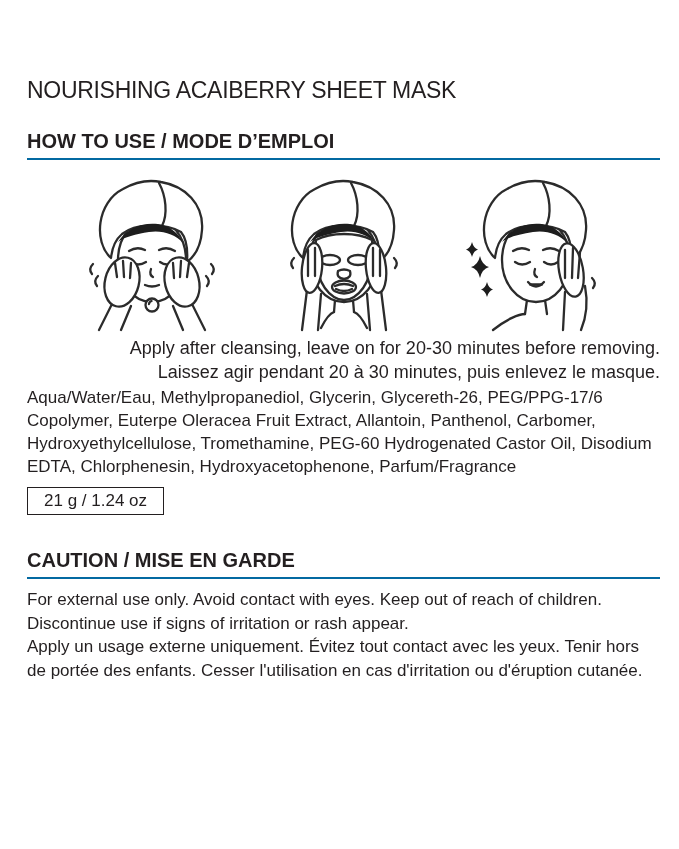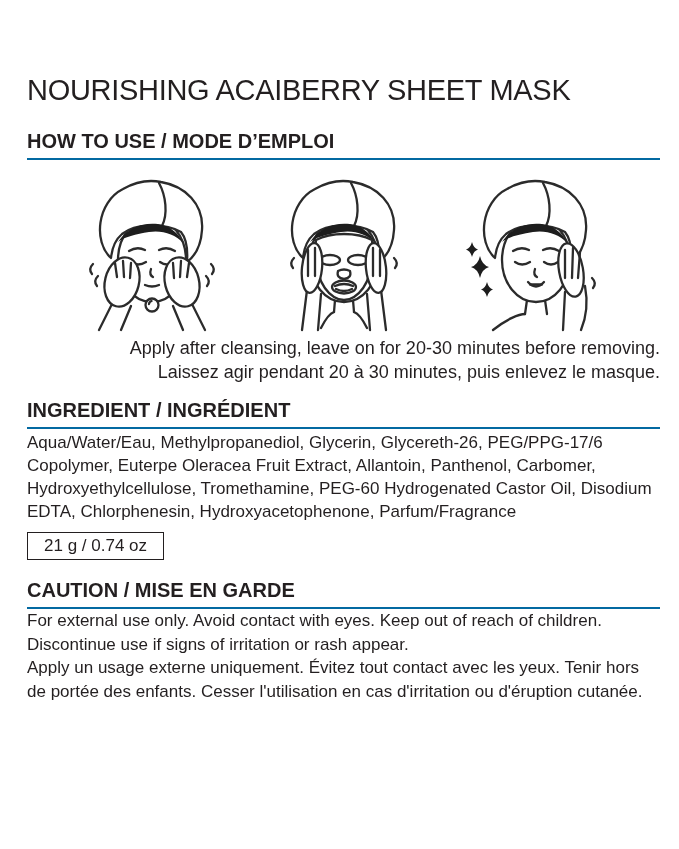--- a/index.html
+++ b/index.html
@@ -8,35 +8,35 @@
     width: 679px;
     height: 849px;
     font-family: "Liberation Sans", sans-serif;
     color: #231f20;
     overflow: hidden;
   }
   .page {
     padding: 75px 19px 0 27px;
   }
   .title {
-    font-size: 29px;
+    font-size: 23px;
     font-weight: 400;
     letter-spacing: -0.3px;
     line-height: 30px;
   }
   .section-heading {
     font-size: 20px;
     font-weight: 700;
     line-height: 24px;
     padding-bottom: 5px;
     border-bottom: 2px solid #0369a1;
   }
   .heading-howto { margin-top: 24px; }
   .heading-ingredient { margin-top: 14px; }
-  .heading-caution { margin-top: 18px; }
+  .heading-caution { margin-top: 33px; }
   .figures {
     margin-top: 12px;
     display: flex;
     justify-content: center;
     gap: 14px;
   }
   .figure { width: 178px; height: 160px; }
   .figure svg { display: block; }
   .instructions {
     margin-top: 4px;
@@ -51,21 +51,21 @@
   }
   .weight-box {
     display: inline-block;
     margin-top: 9px;
     border: 1px solid #231f20;
     padding: 2px 16px 3px 16px;
     font-size: 17px;
     line-height: 21px;
   }
   .caution-block p { font-size: 17px; line-height: 23.5px; }
-  .caution-block { }
+  .caution-block { margin-top: 9px; }
 </style>
 </head>
 <body>
 
 <div class="page">
 
   <h1 class="title">
     <div>NOURISHING ACAIBERRY SHEET MASK</div>
   </h1>
 
@@ -178,25 +178,24 @@
         </g>
       </svg>
     </div>
   </div>
 
   <div class="instructions">
     <div>Apply after cleansing, leave on for 20-30 minutes before removing.</div>
     <div>Laissez agir pendant 20 à 30 minutes, puis enlevez le masque.</div>
   </div>
 
-  <h2 class="section-heading heading-ingredient">INGREDIENT / INGRÉDIENT</h2>
 
   <p class="body-text">Aqua/Water/Eau, Methylpropanediol, Glycerin, Glycereth-26, PEG/PPG-17/6 Copolymer, Euterpe Oleracea Fruit Extract, Allantoin, Panthenol, Carbomer, Hydroxyethylcellulose, Tromethamine, PEG-60 Hydrogenated Castor Oil, Disodium EDTA, Chlorphenesin, Hydroxyacetophenone, Parfum/Fragrance</p>
 
-  <div class="weight-box">21 g / 0.74 oz</div>
+  <div class="weight-box">21 g / 1.24 oz</div>
 
   <h2 class="section-heading heading-caution">CAUTION / MISE EN GARDE</h2>
 
   <div class="caution-block">
     <p>For external use only. Avoid contact with eyes. Keep out of reach of children. Discontinue use if signs of irritation or rash appear.</p>
     <p>Apply un usage externe uniquement. Évitez tout contact avec les yeux. Tenir hors de portée des enfants. Cesser l'utilisation en cas d'irritation ou d'éruption cutanée.</p>
   </div>
 
 </div>
 

